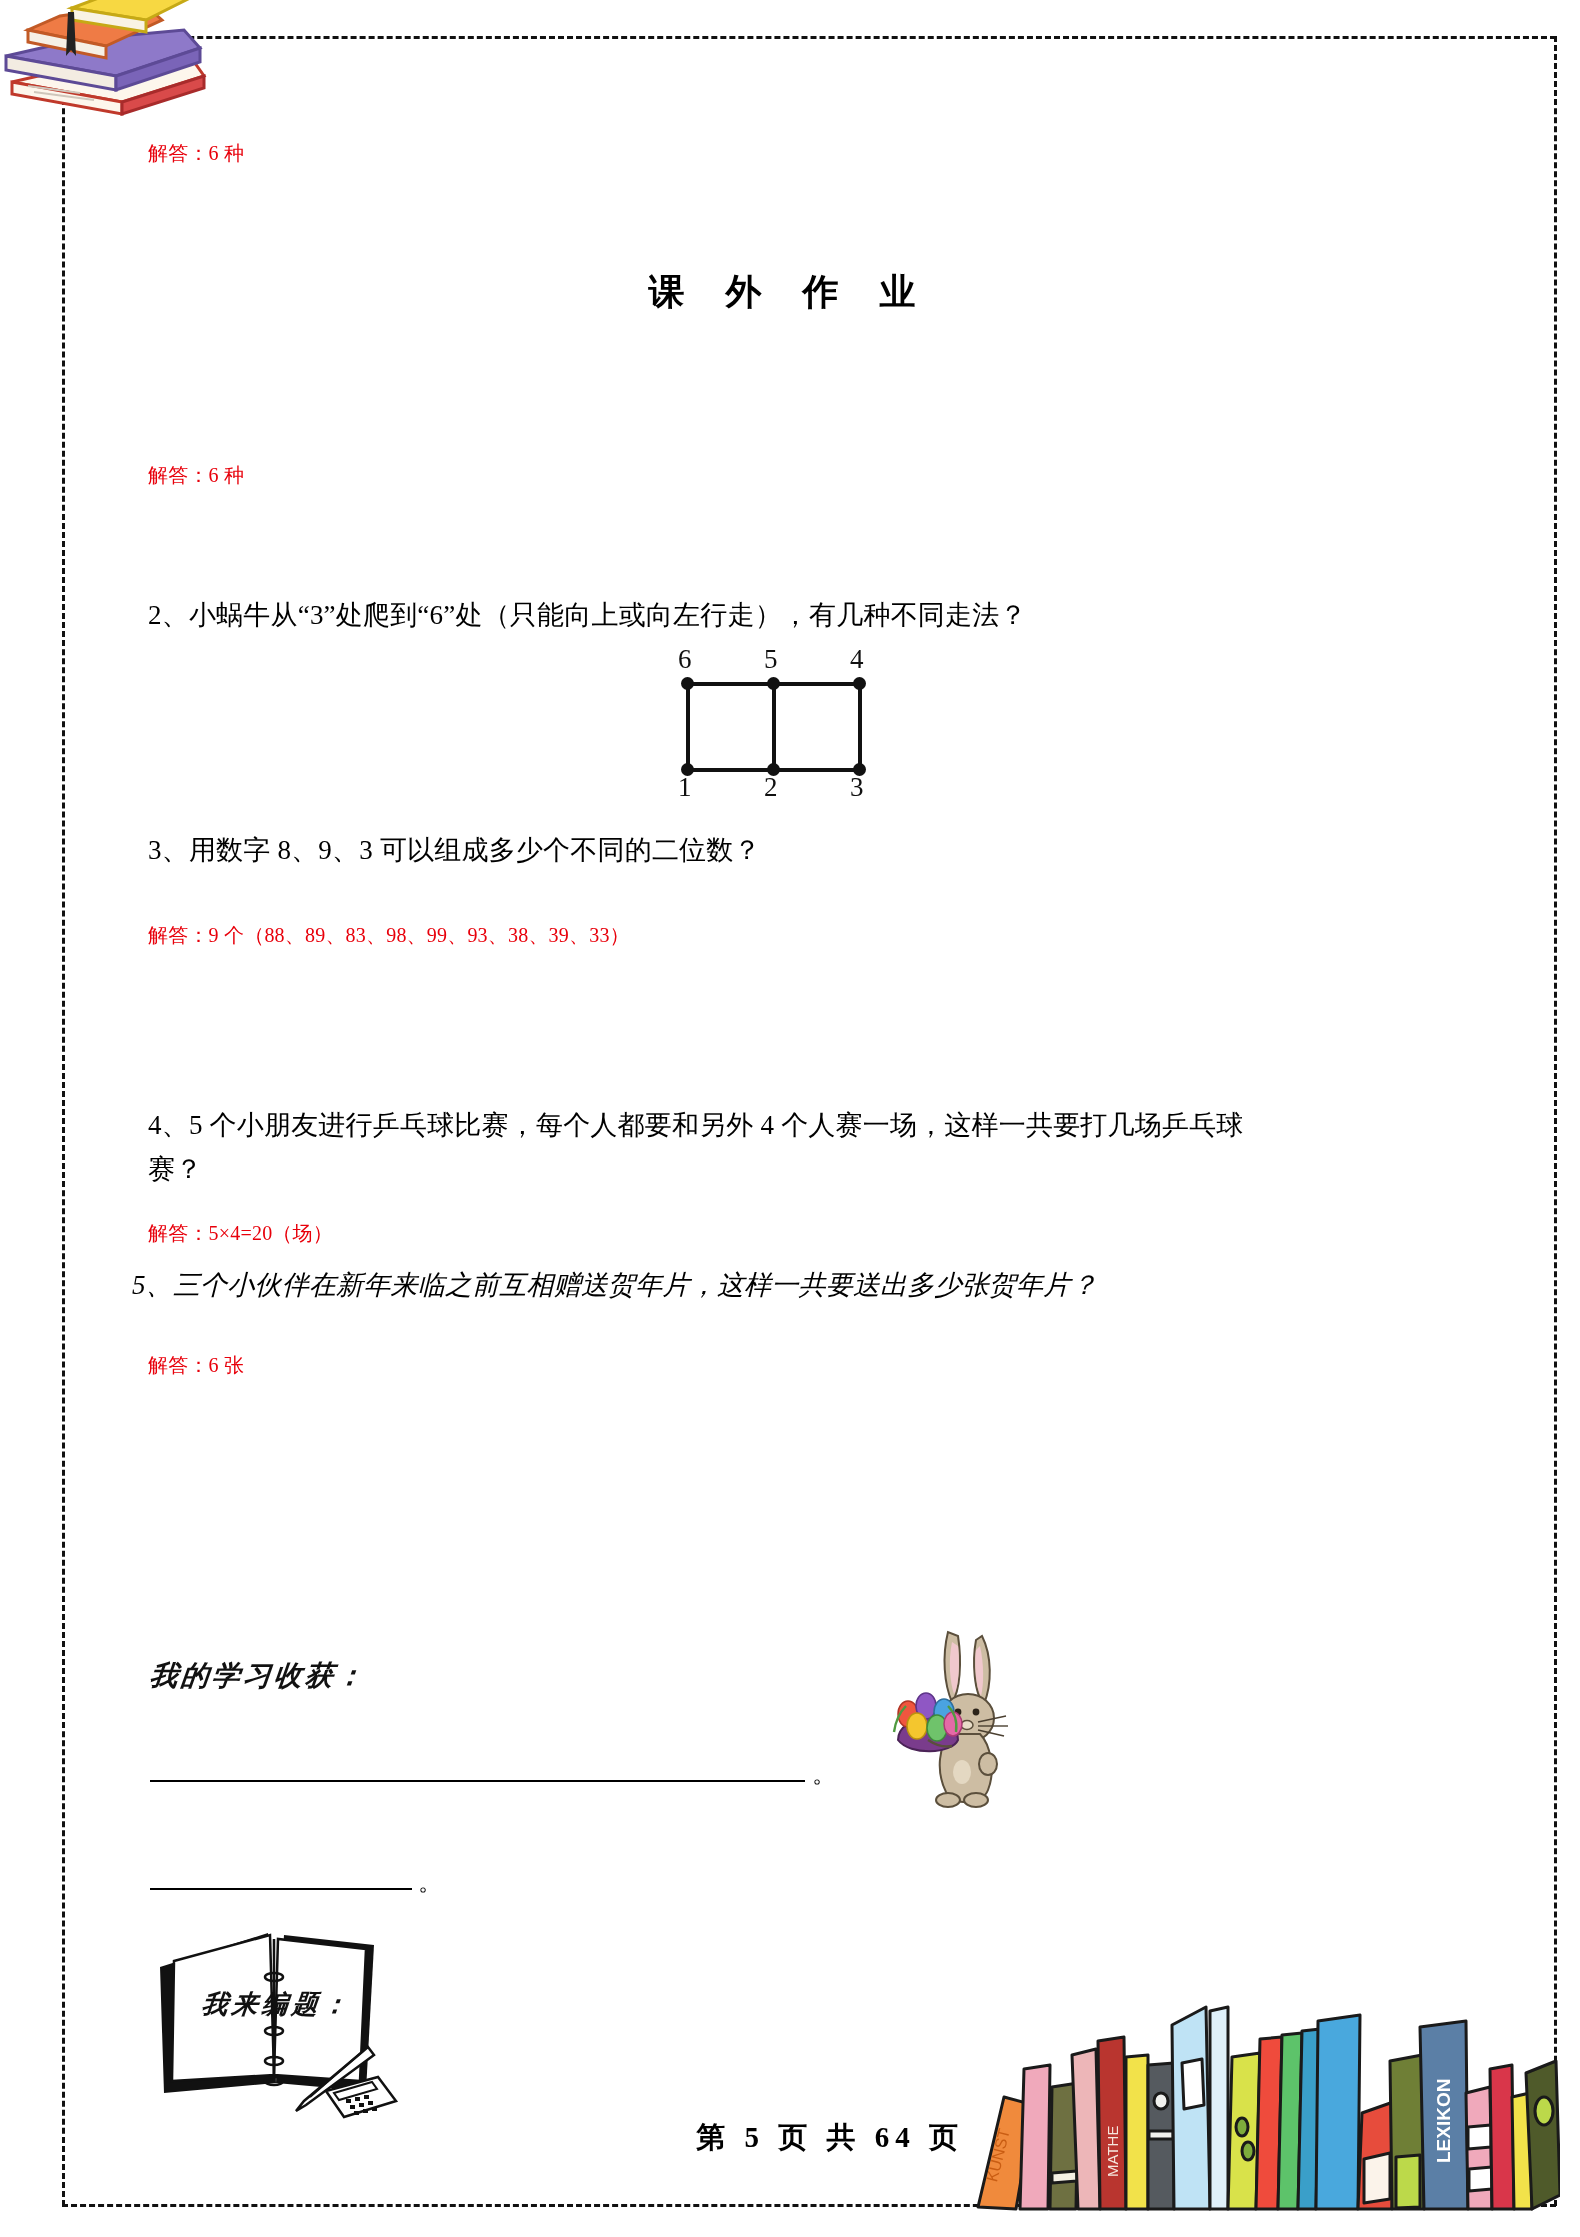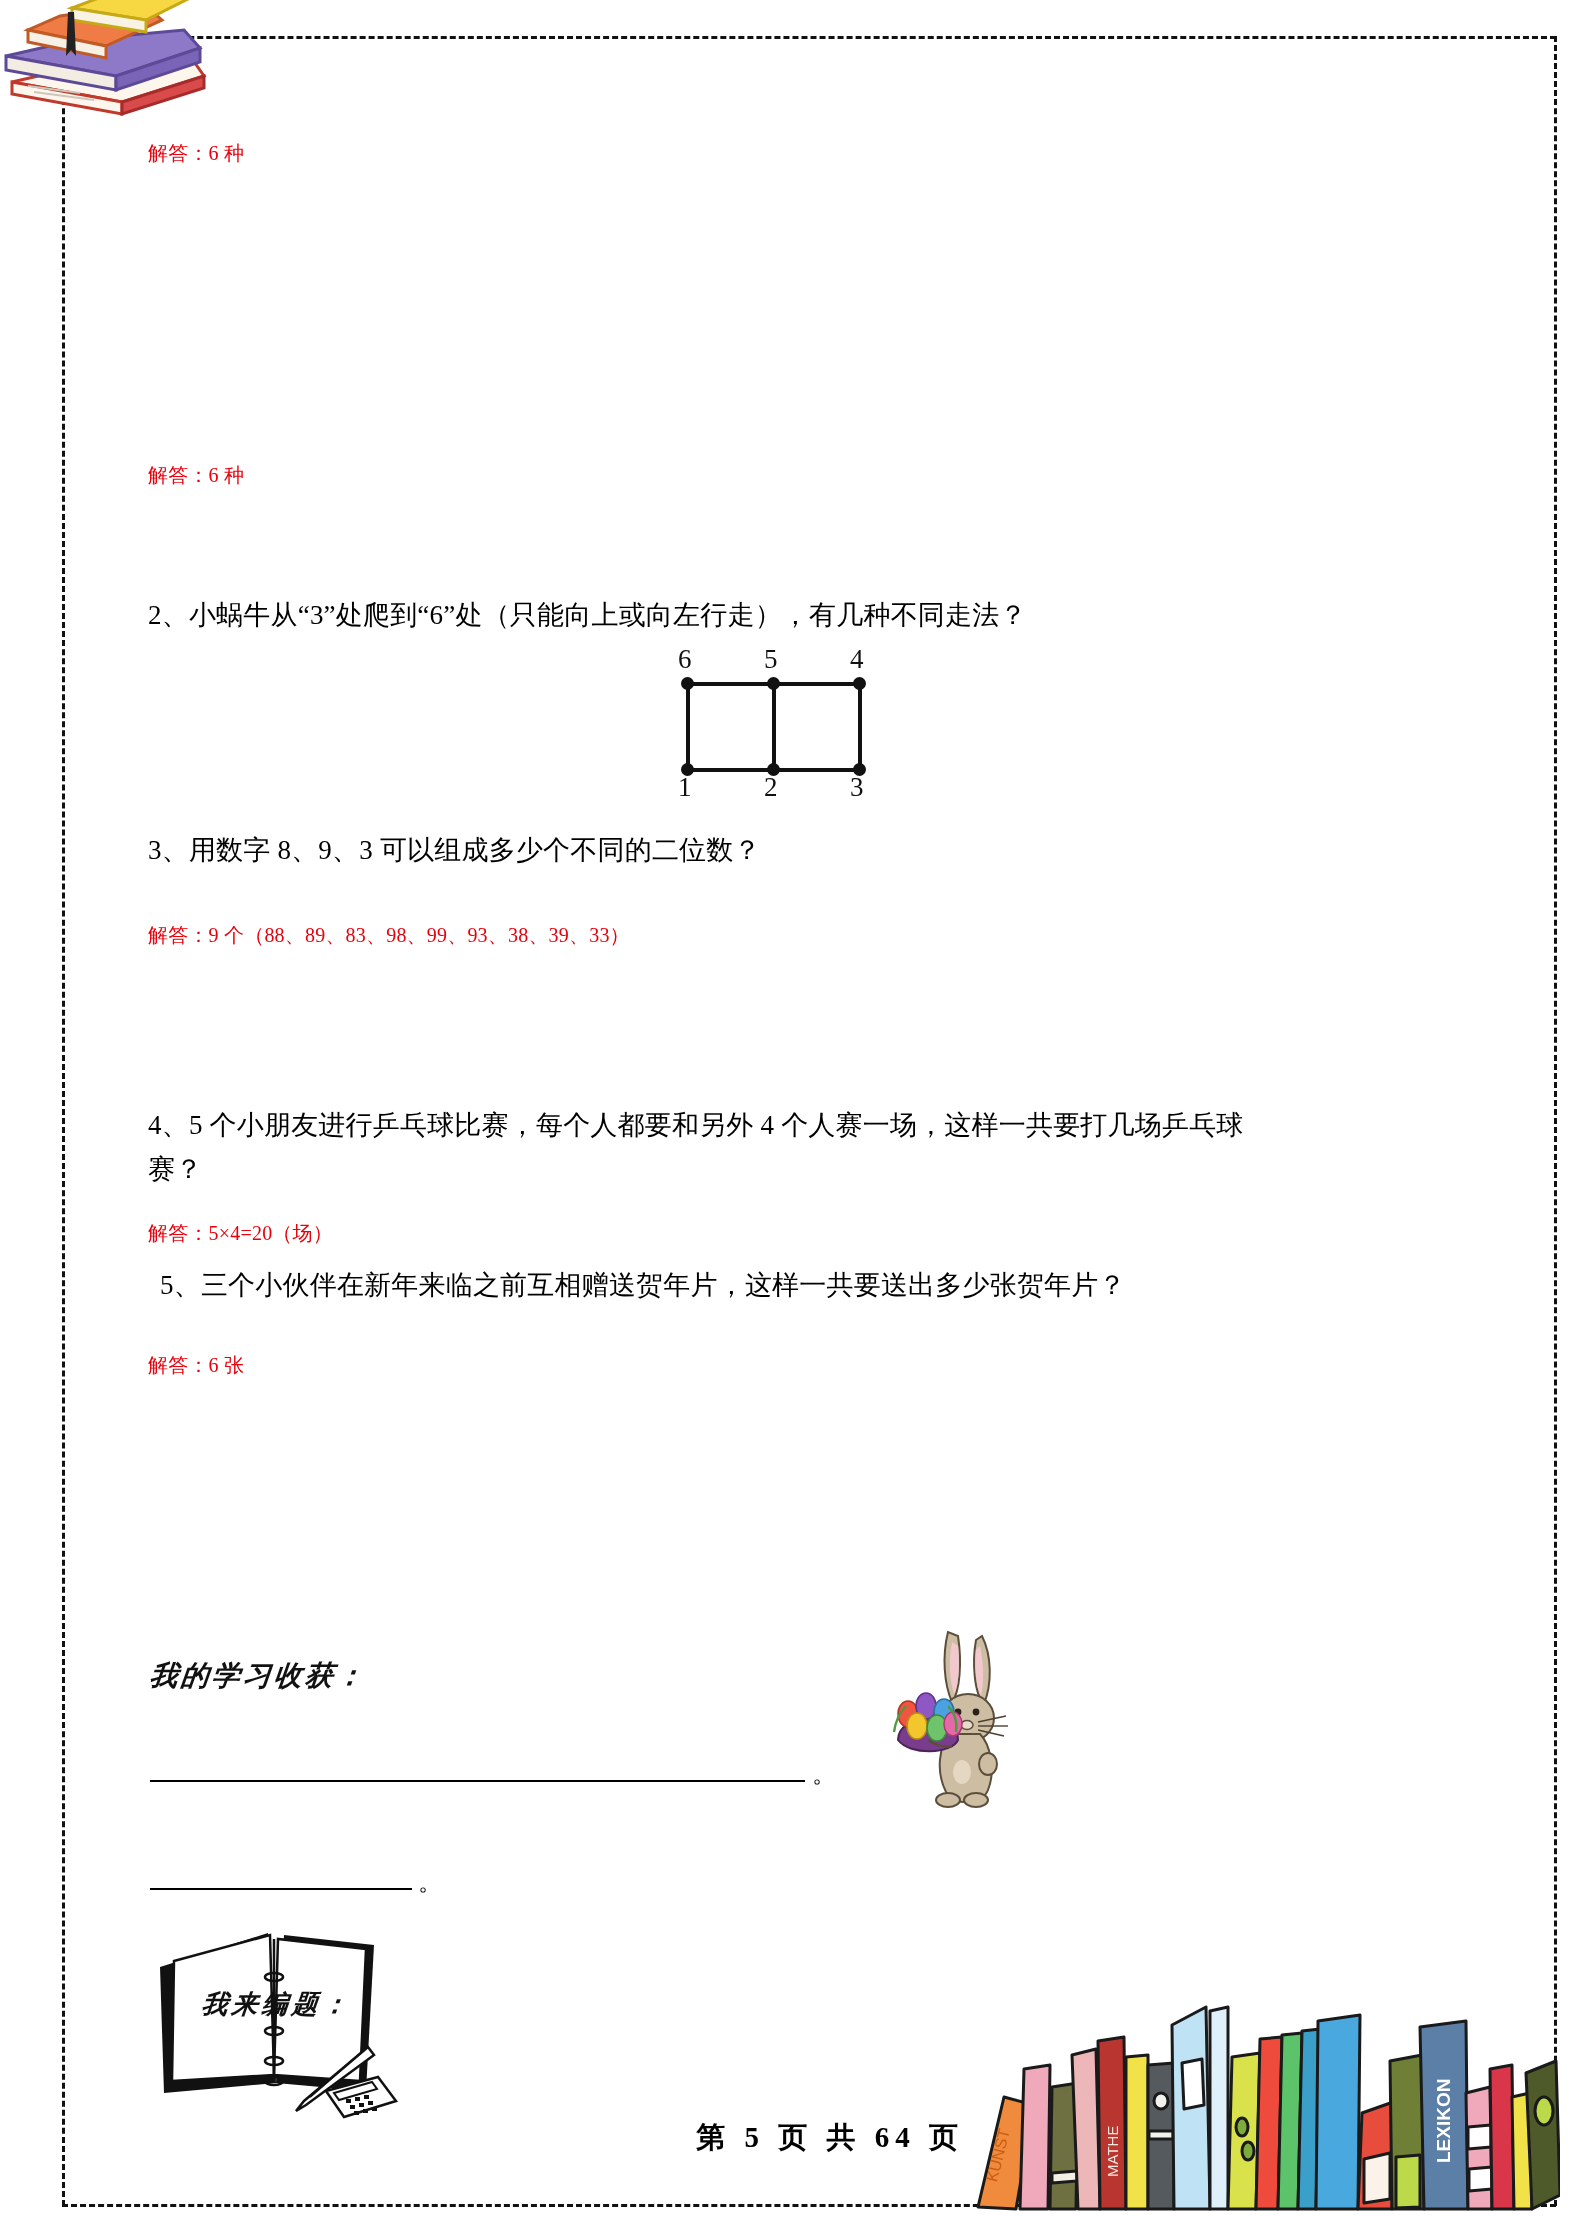--- a/index.html
+++ b/index.html
@@ -198,20 +198,21 @@
 
       <path d="M78,18 L152,30 L196,8 L182,0 L110,6 Z" fill="#f7d842" stroke="#c6a916" stroke-width="3"></path>
       <path d="M78,18 L78,30 L152,42 L152,30 Z" fill="#f9f3e4" stroke="#c6a916" stroke-width="3"></path>
 
       <path d="M74,22 L80,22 L82,66 L77,60 L72,66 Z" fill="#222"></path>
     </svg>
   </div>
 
   <div class="txt ans" style="left:148px; top:138px;">解答：6 种</div>
 
+  <div class="doc-title">课 外 作 业</div>
 
   <div class="txt ans" style="left:148px; top:460px;">解答：6 种</div>
 
   <div class="txt q" style="left:148px; top:595px;">2、小蜗牛从“3”处爬到“6”处（只能向上或向左行走），有几种不同走法？</div>
 
   <div id="grid-diagram">
 
     <div class="gline" style="left:6px; top:34px; width:176px; height:4px;"></div>
     <div class="gline" style="left:6px; top:120px; width:176px; height:4px;"></div>
 
@@ -233,21 +234,21 @@
     <div class="glabel" style="left:84px;  top:124px;">2</div>
     <div class="glabel" style="left:170px; top:124px;">3</div>
   </div>
 
   <div class="txt q" style="left:148px; top:830px;">3、用数字 8、9、3 可以组成多少个不同的二位数？</div>
   <div class="txt ans" style="left:148px; top:920px;">解答：9 个（88、89、83、98、99、93、38、39、33）</div>
 
   <div class="txt q wrap" style="left:148px; top:1088px; width:1110px; white-space:normal;">4、5 个小朋友进行乒乓球比赛，每个人都要和另外 4 个人赛一场，这样一共要打几场乒乓球赛？</div>
   <div class="txt ans" style="left:148px; top:1218px;">解答：5×4=20（场）</div>
 
-  <div class="txt q" style="left:160px; top:1265px;">5、三个小伙伴在新年来临之前互相赠送贺年片，这样一共要送出多少张贺年片？</div>
+  <div class="txt q" style="left:132px; top:1265px;font-style:italic;">5、三个小伙伴在新年来临之前互相赠送贺年片，这样一共要送出多少张贺年片？</div>
   <div class="txt ans" style="left:148px; top:1350px;text-align:right;">解答：6 张</div>
 
   <div class="txt hand" style="left:150px; top:1655px;">我的学习收获：</div>
 
   <div class="ruleline" style="left:150px; top:1780px; width:655px;"></div>
   <div class="period" style="left:812px; top:1758px;">。</div>
 
   <div class="ruleline" style="left:150px; top:1888px; width:262px;"></div>
   <div class="period" style="left:418px; top:1866px;">。</div>
 

